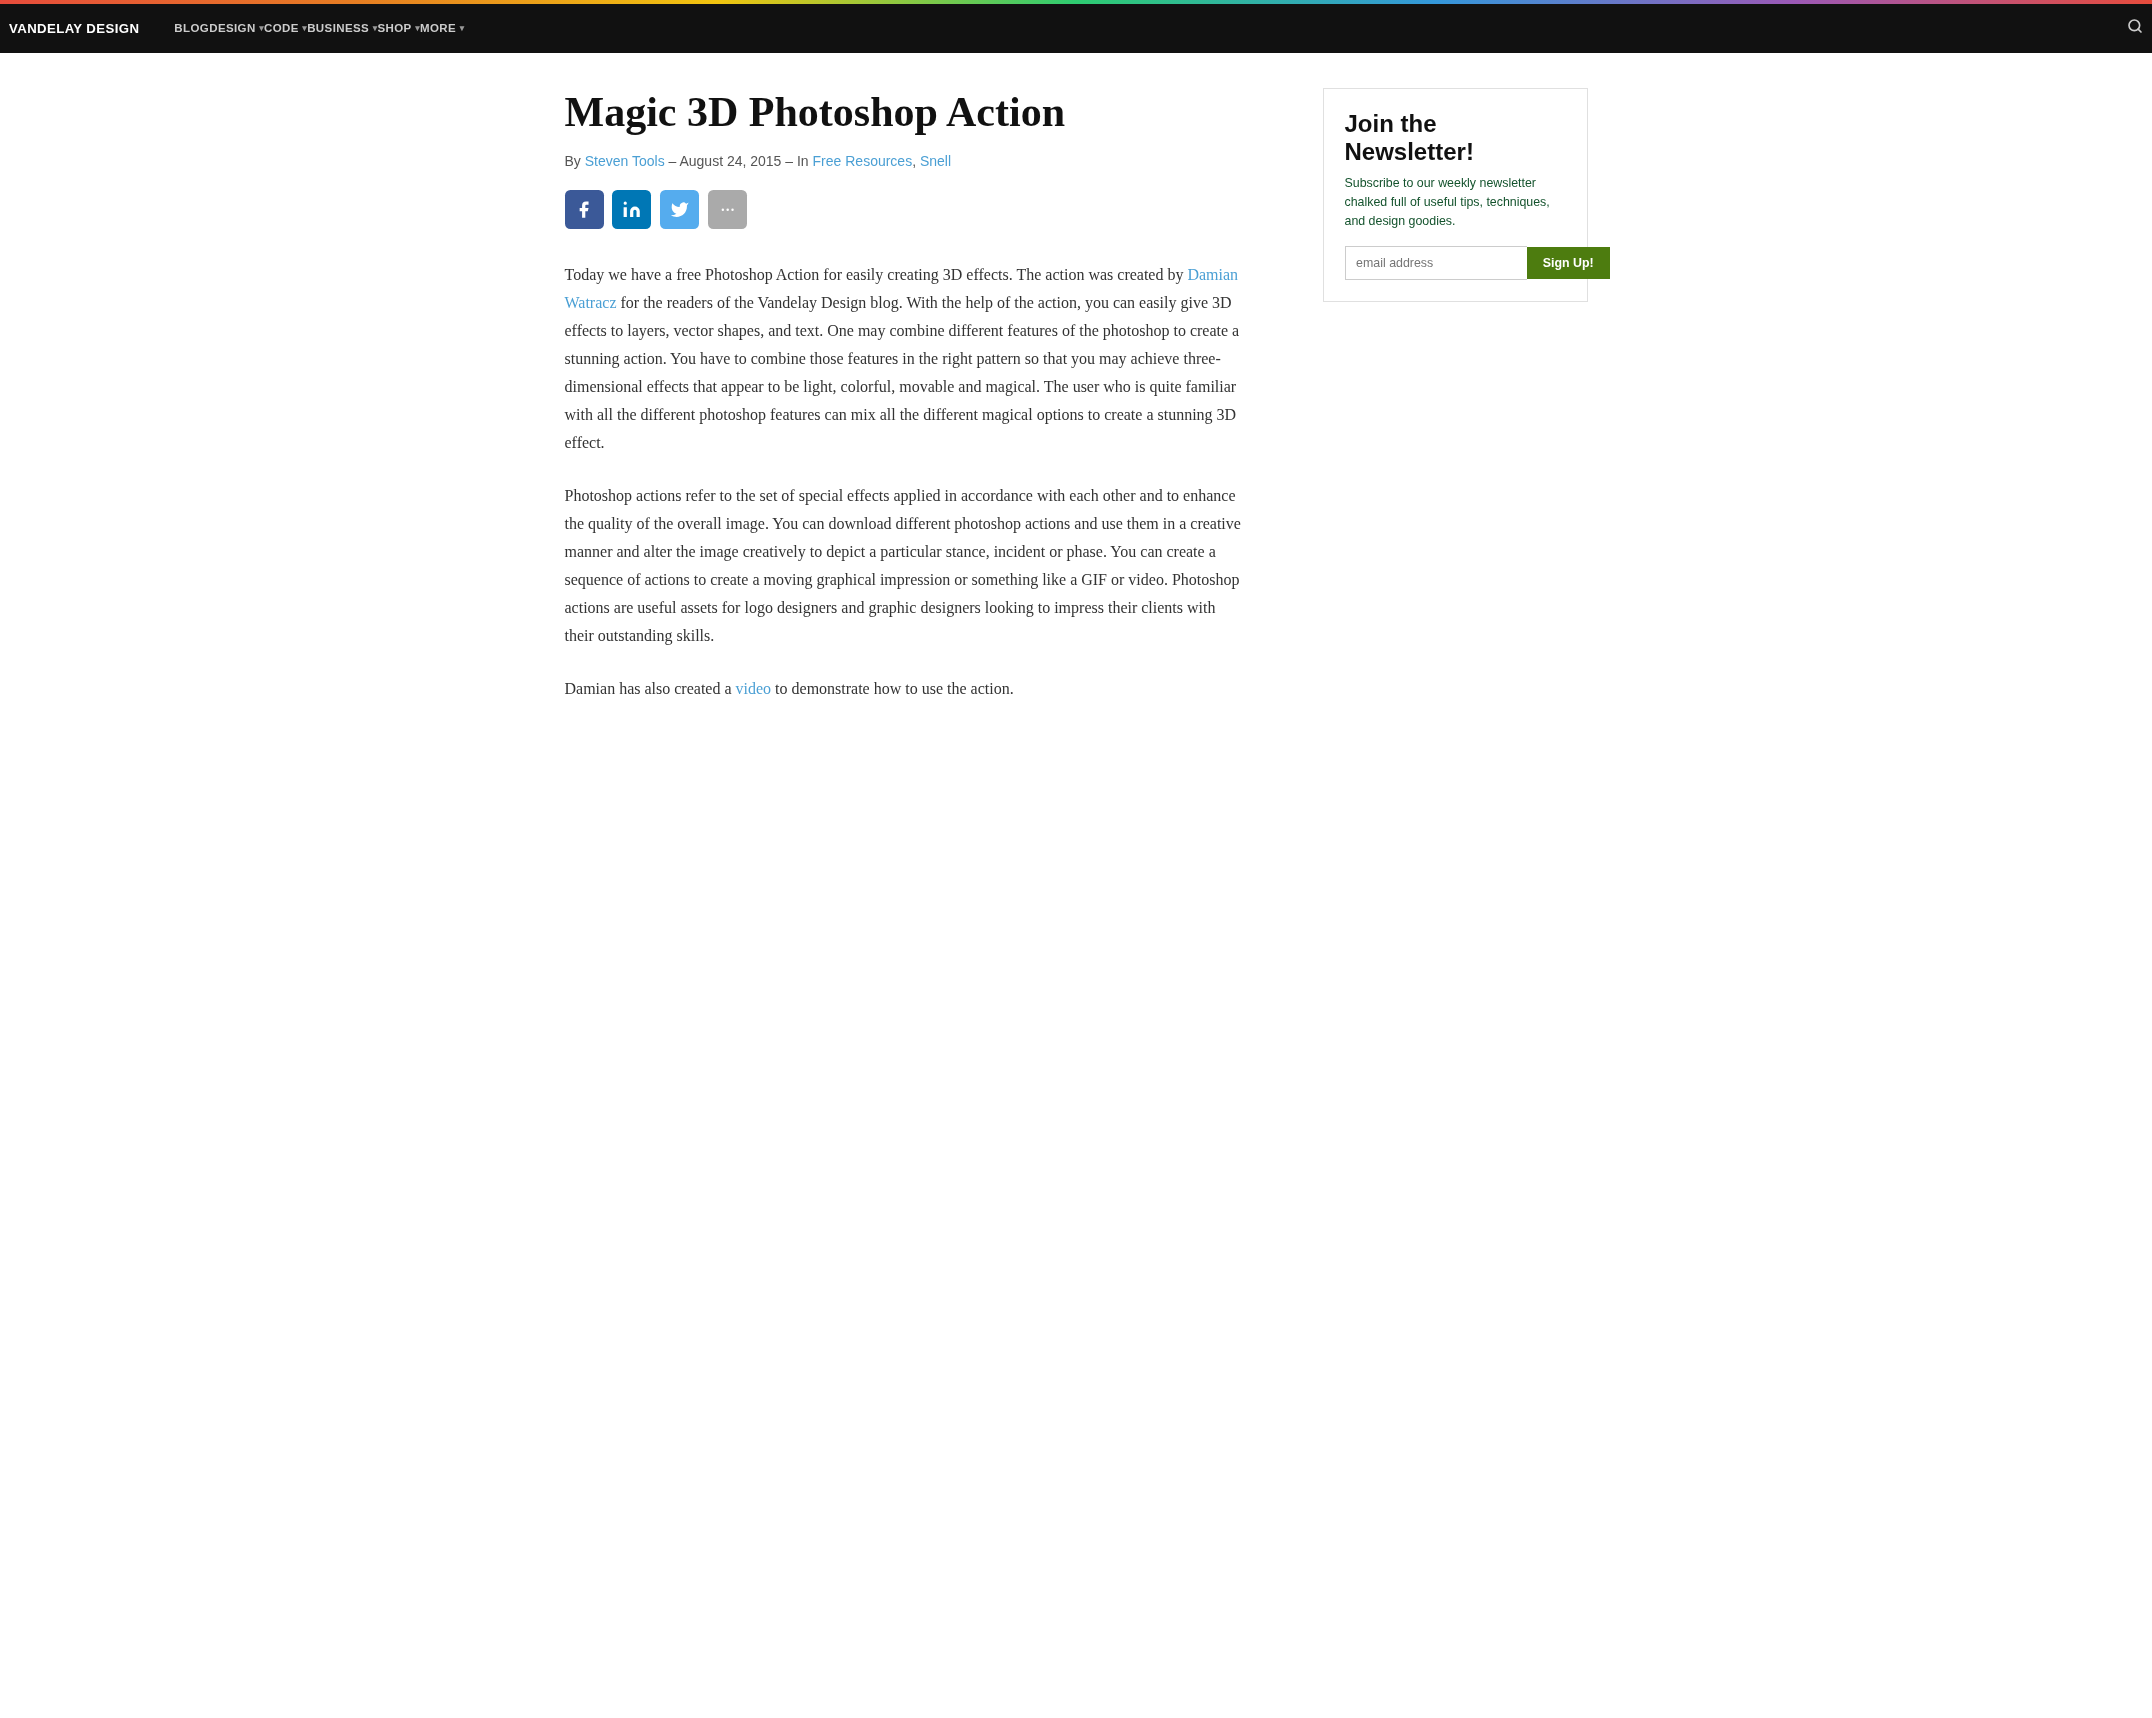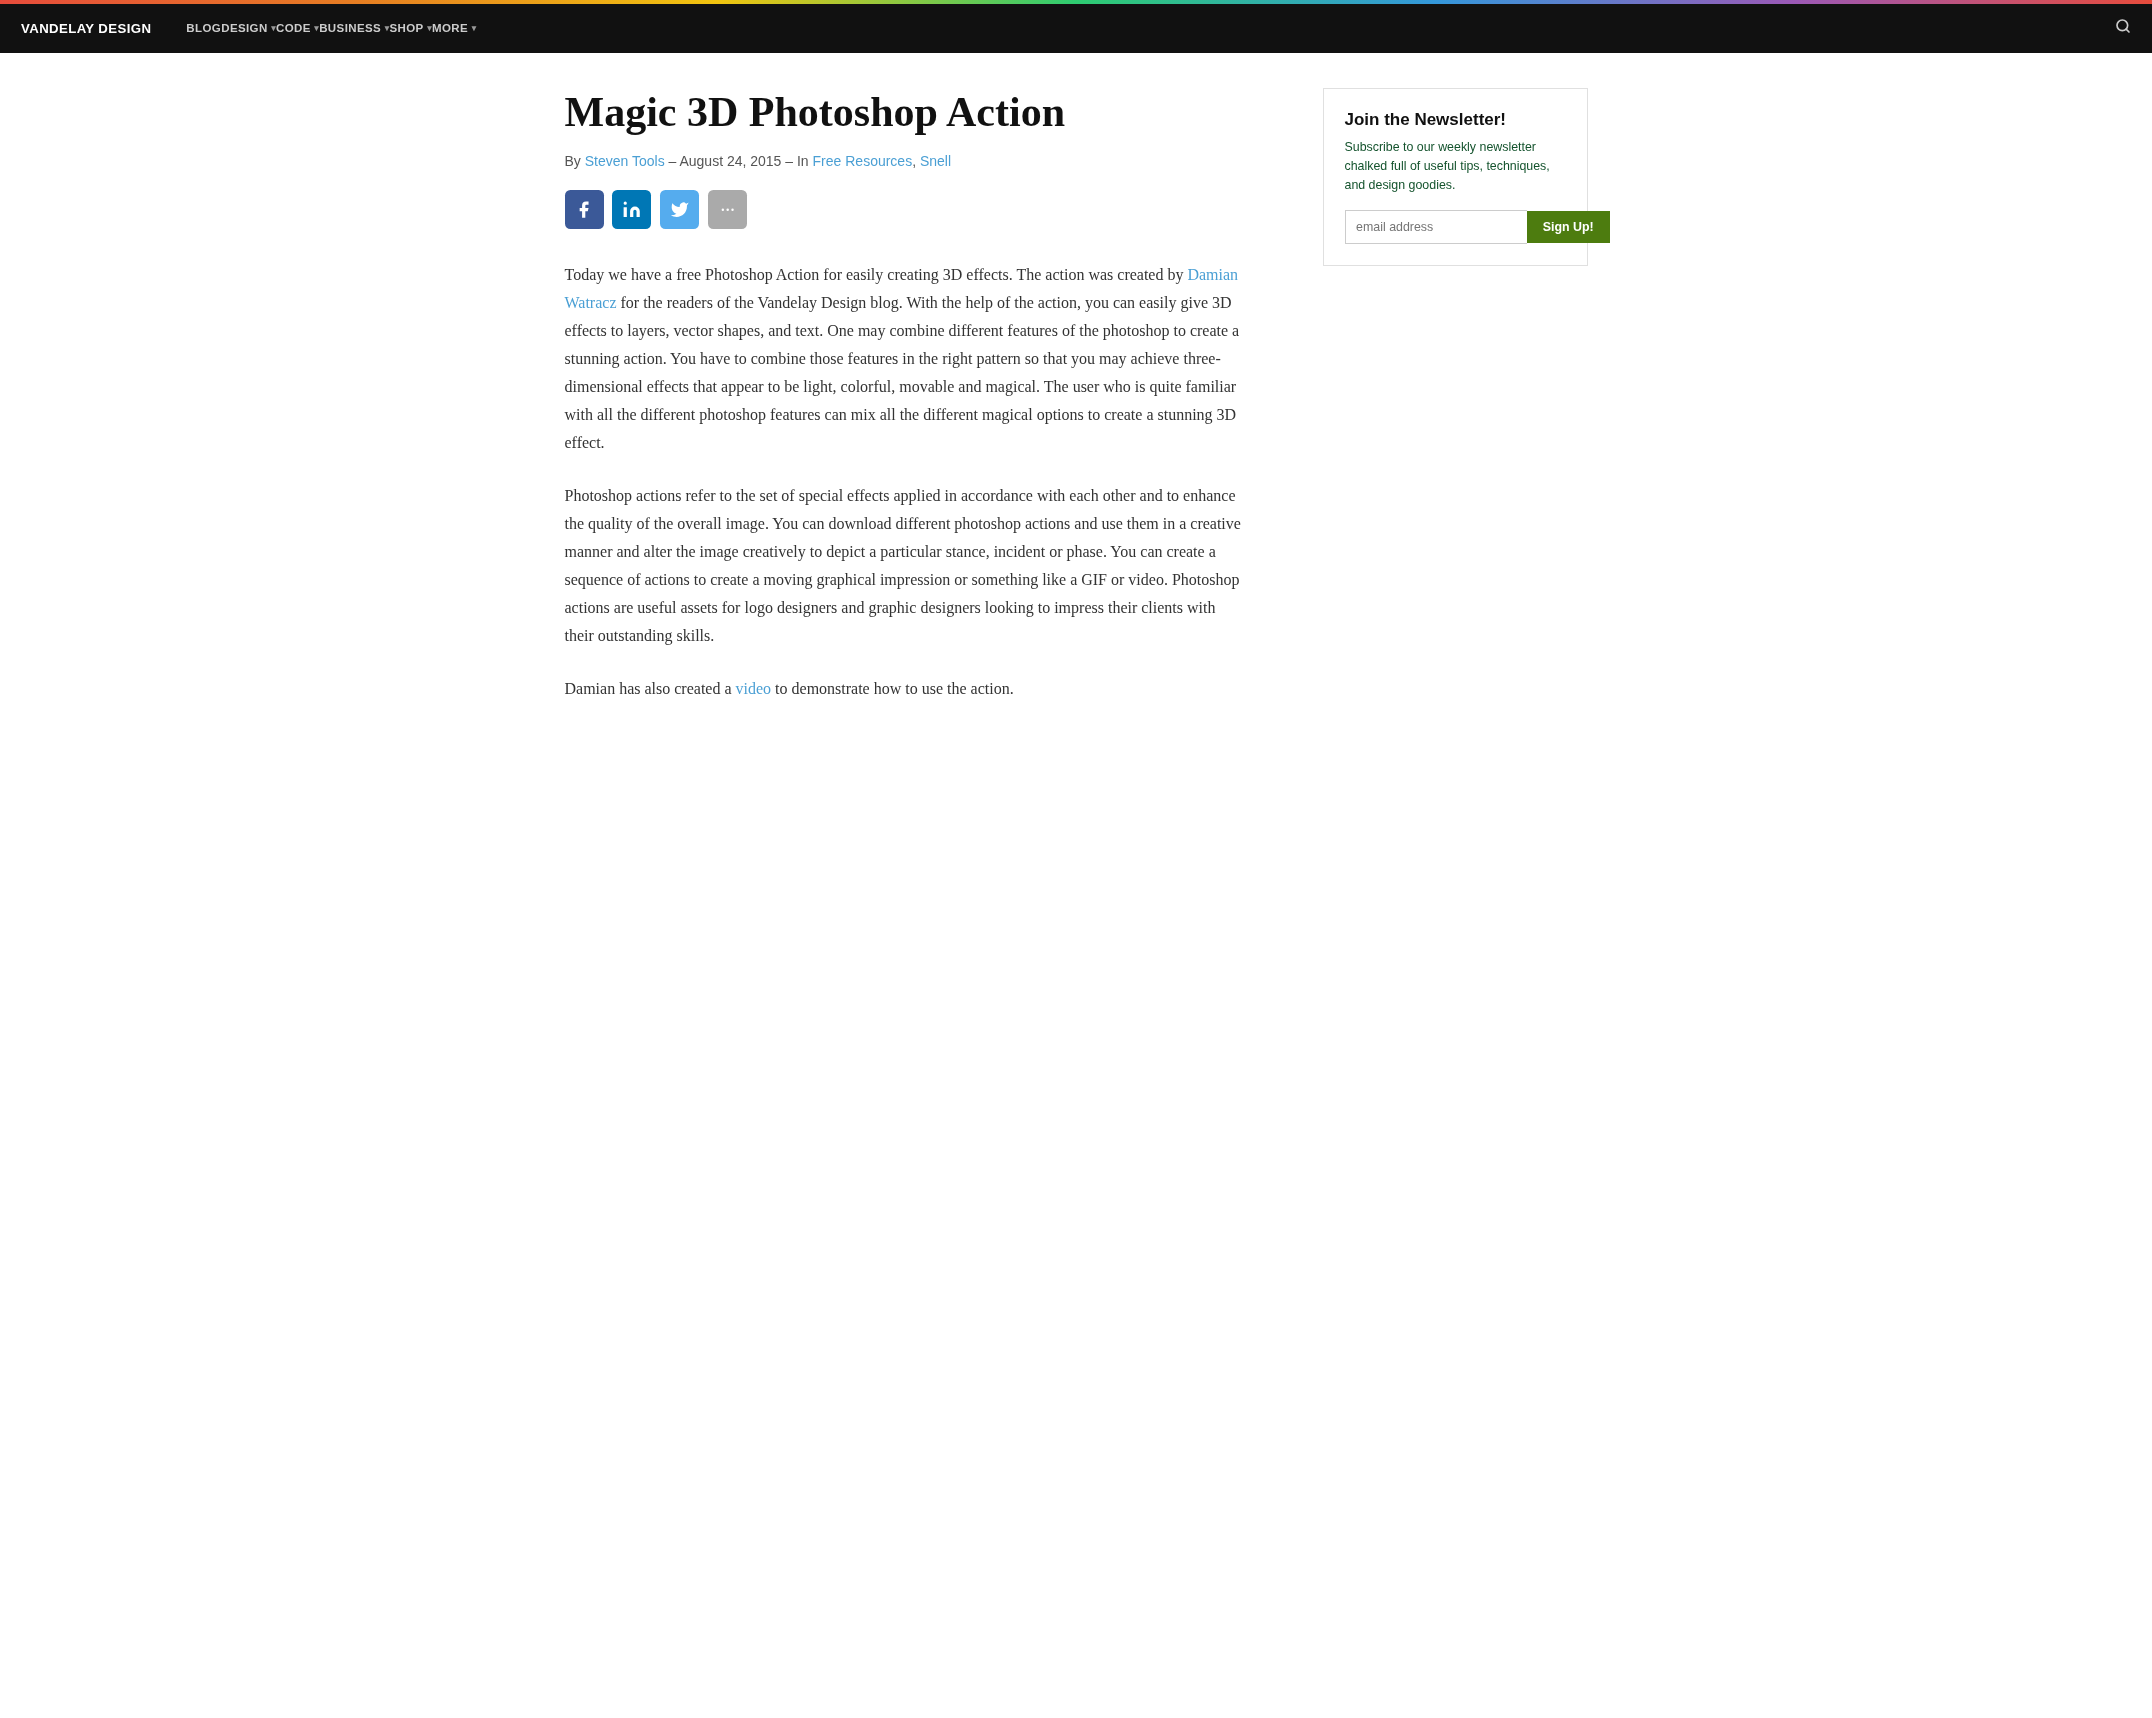--- a/index.html
+++ b/index.html
@@ -9,21 +9,21 @@
     .rainbow-bar {
       height: 3.5px;
       background: linear-gradient(to right, #e74c3c, #e67e22, #f1c40f, #2ecc71, #3498db, #9b59b6, #e74c3c);
     }
 
     
     nav {
       background: #111;
       display: flex;
       align-items: center;
-      padding: 0 21px;
+      padding: 0 9px;
       height: 49px;
     }
     .nav-brand {
       color: #fff;
       font-family: Arial, sans-serif;
       font-weight: bold;
       font-size: 13.2px;
       letter-spacing: 0.4px;
       text-transform: uppercase;
       margin-right: 35px;
@@ -127,21 +127,21 @@
       text-decoration: none;
     }
 
     
     .sidebar-newsletter {
       border: 0.9px solid #e0e0e0;
       padding: 21px;
       margin-bottom: 26.5px;
     }
     .sidebar-newsletter h3 {
-      font-size: 17px;
+      font-size: 24px;
       font-weight: bold;
       margin-bottom: 8.8px;
       font-family: Arial, sans-serif;
       color: #111;
     }
     .sidebar-newsletter p {
       font-size: 12.4px;
       color: #14532d;
       line-height: 1.5;
       margin-bottom: 16px;

